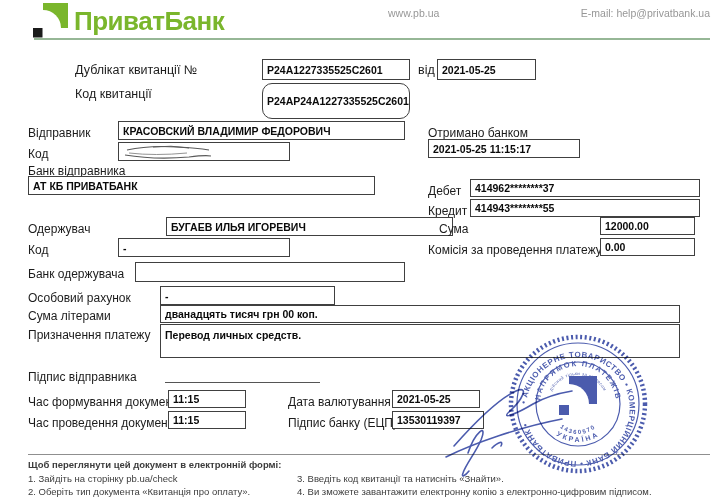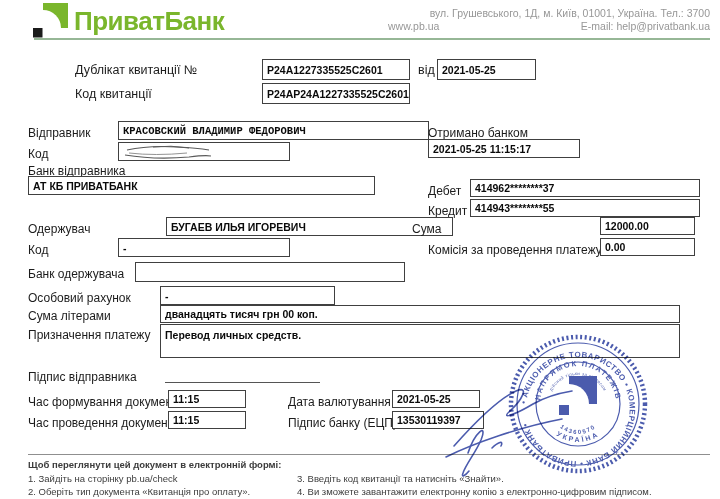--- a/index.html
+++ b/index.html
@@ -27,37 +27,36 @@
 <div class="page">
 
   <svg class="abs" style="left:33px;top:3px;" width="36" height="36" viewBox="0 0 36 36">
     <rect x="10" y="0" width="25" height="25" fill="#7ab62c"></rect>
     <path d="M10,25 L10,7 A18,18 0 0 1 28,25 Z" fill="#ffffff"></path>
     <rect x="0" y="25" width="9.5" height="9.5" fill="#1b1b1b"></rect>
   </svg>
   <div class="abs brand-text" style="left:74px;top:6px;">ПриватБанк</div>
 
   <div class="abs addr" style="left:388px;top:7px;width:322px;">
-    <div>вул. Грушевського, 1Д, м. Київ, 01001, Україна. Тел.: 3700</div>
     <div class="addr-row2">
       <span>www.pb.ua</span>
       <span>E-mail: help@privatbank.ua</span>
     </div>
   </div>
   <div class="abs divider" style="left:34px;top:38px;width:676px;"></div>
 
   <div class="abs lbl lblr" style="left:75px;top:63px;width:180px;font-size:12.5px;">Дублікат квитанції №</div>
   <div class="abs box" style="left:262px;top:59px;width:148px;height:21px;">P24A1227335525C2601</div>
   <div class="abs lbl" style="left:418px;top:63px;font-size:12.5px;">від</div>
   <div class="abs box" style="left:437px;top:59px;width:99px;height:21px;">2021-05-25</div>
   <div class="abs lbl lblr" style="left:75px;top:87px;width:180px;font-size:12.5px;">Код квитанції</div>
-  <div class="abs box" style="left:262px;top:83px;width:148px;height:21px;">P24AP24A1227335525C2601</div>
+  <div class="abs box" style="left:262px;top:83px;width:148px;height:36px;border-radius:10px;">P24AP24A1227335525C2601</div>
 
   <div class="abs lbl" style="left:28px;top:126px;">Відправник</div>
-  <div class="abs box" style="left:118px;top:121px;width:311px;height:19px;font-family:Liberation Mono, monospace;">КРАСОВСКИЙ ВЛАДИМИР ФЕДОРОВИЧ</div>
+  <div class="abs box" style="left:118px;top:121px;width:287px;height:19px;">КРАСОВСКИЙ ВЛАДИМИР ФЕДОРОВИЧ</div>
 
   <div class="abs lbl" style="left:28px;top:147px;">Код</div>
   <div class="abs box" style="left:118px;top:142px;width:172px;height:19px;">
     <svg width="160" height="16" viewBox="0 0 160 16">
       <path d="M4,6 q22,-5 50,-3 q20,1 32,3" stroke="#5a5a5a" stroke-width="1.1" fill="none"></path>
       <path d="M2,11 q30,5 64,2 q16,-2 22,-1" stroke="#5a5a5a" stroke-width="1.1" fill="none"></path>
       <path d="M30,3 q18,-2 36,1" stroke="#5a5a5a" stroke-width="1" fill="none"></path>
       <path d="M6,9 q26,3 58,0" stroke="#777" stroke-width="0.8" fill="none"></path>
     </svg>
   </div>
@@ -71,21 +70,21 @@
   <div class="abs lbl" style="left:428px;top:184px;">Дебет</div>
   <div class="abs box" style="left:470px;top:179px;width:230px;height:18px;">414962********37</div>
   <div class="abs lbl" style="left:428px;top:204px;">Кредит</div>
   <div class="abs box" style="left:470px;top:199px;width:230px;height:18px;">414943********55</div>
 
   <div class="abs lbl" style="left:28px;top:222px;">Одержувач</div>
   <div class="abs box" style="left:118px;top:217px;width:287px;height:19px;margin-left:48px;">БУГАЕВ ИЛЬЯ ИГОРЕВИЧ</div>
   <div class="abs lbl" style="left:28px;top:243px;">Код</div>
   <div class="abs box" style="left:118px;top:238px;width:172px;height:19px;">-</div>
 
-  <div class="abs lbl" style="left:412px;top:222px;">Сума</div>
+  <div class="abs lbl" style="left:439px;top:222px;">Сума</div>
   <div class="abs box" style="left:600px;top:217px;width:95px;height:18px;">12000.00</div>
   <div class="abs lbl" style="left:428px;top:243px;">Комісія за проведення платежу</div>
   <div class="abs box" style="left:600px;top:238px;width:95px;height:18px;">0.00</div>
 
   <div class="abs lbl" style="left:28px;top:267px;">Банк одержувача</div>
   <div class="abs box" style="left:135px;top:262px;width:270px;height:20px;"></div>
 
   <div class="abs lbl" style="left:28px;top:291px;">Особовий рахунок</div>
   <div class="abs box" style="left:160px;top:286px;width:175px;height:19px;">-</div>
 

